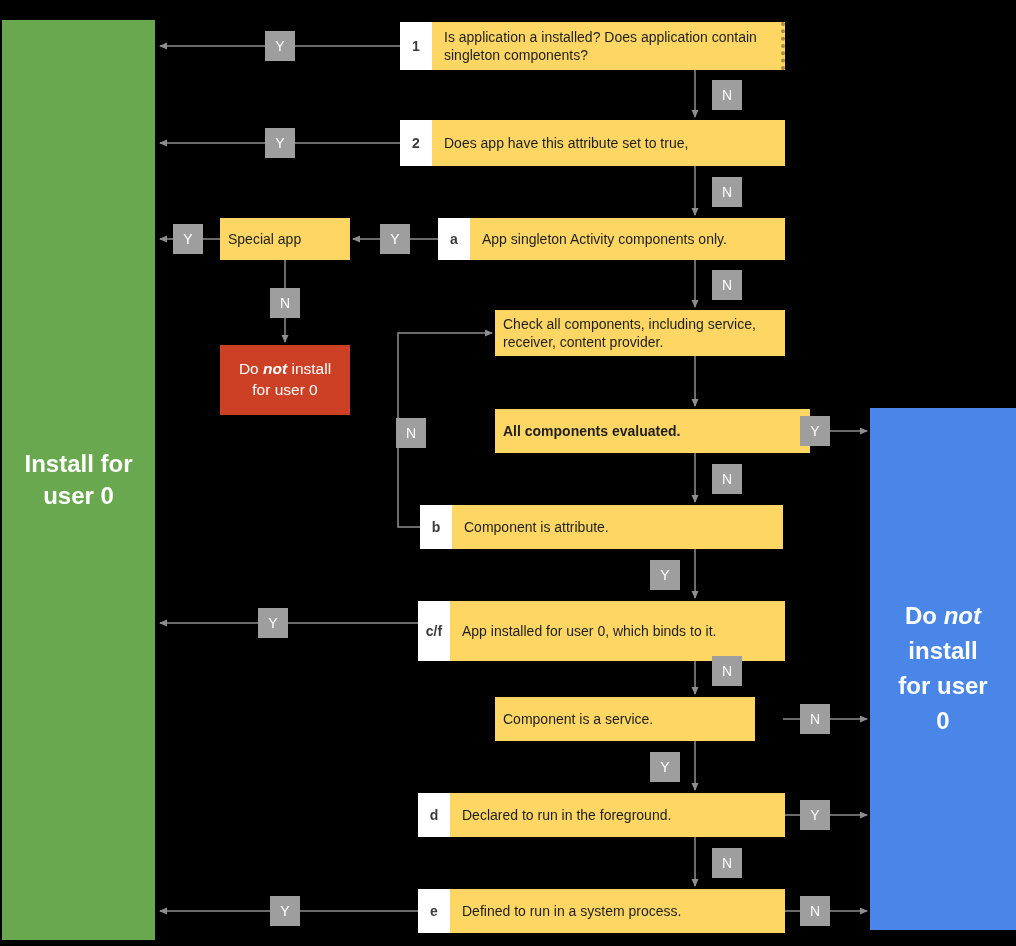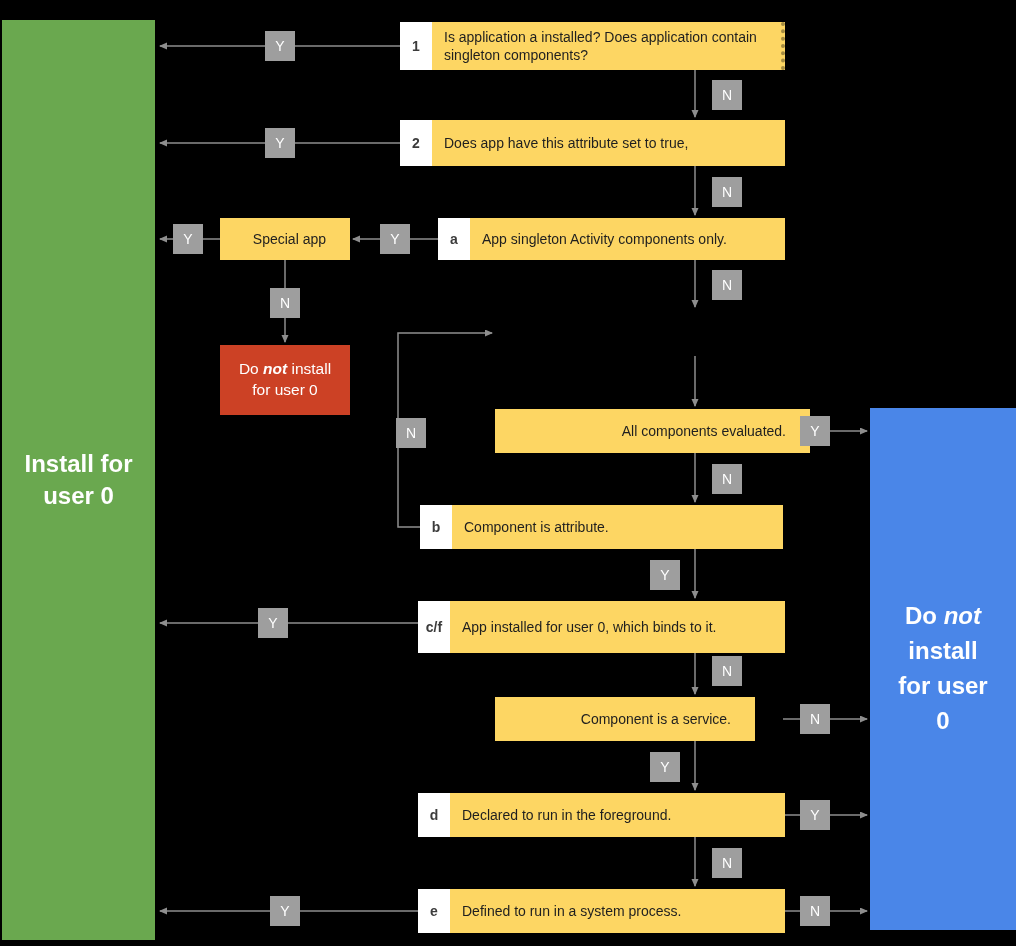--- a/index.html
+++ b/index.html
@@ -37,21 +37,21 @@
     align-items: center;
     justify-content: center;
   }
   .node .body {
     flex: 1;
     display: flex;
     flex-direction: column;
     justify-content: center;
     padding: 4px 12px;
   }
-  .node.centered .body { text-align: right; padding: 4px 24px; }
+  .node.centered .body { text-align: left; padding: 4px 8px; }
   .node .mono {
     font-family: "DejaVu Sans Mono", monospace;
     font-size: 12.5px;
   }
   .node.dots-right { border-right: 4px dotted rgba(0,0,0,0.35); }
 
   .badge {
     position: absolute;
     width: 30px;
     height: 30px;
@@ -166,35 +166,40 @@
       </div>
   </div>
 
   <div class="node" style="left:438px; top:218px; width:347px; height:42px;">
     <div class="tag">a</div>
     <div class="body">
         <span>App singleton Activity components only.</span>
       </div>
   </div>
 
-
-  <div class="node centered" style="left:495px; top:409px; width:315px; height:44px;">
+  <div class="node centered" style="left:495px; top:310px; width:290px; height:46px;">
+    <div class="body">
+        <span>Check all components, including service, receiver, content provider.</span>
+      </div>
+  </div>
+
+  <div class="node centered" style="left:495px; top:409px; width:315px; height:44px;font-weight:bold;">
     <div class="body">
         <span>All components evaluated.</span>
       </div>
   </div>
 
   <div class="node" style="left:420px; top:505px; width:363px; height:44px;">
     <div class="tag">b</div>
     <div class="body">
         <span>Component is attribute.</span>
       </div>
   </div>
 
-  <div class="node" style="left:418px; top:601px; width:367px; height:52px;">
+  <div class="node" style="left:418px; top:601px; width:367px; height:60px;">
     <div class="tag">c/f</div>
     <div class="body">
         <span>App installed for user 0, which binds to it.</span>
       </div>
   </div>
 
   <div class="node centered" style="left:495px; top:697px; width:260px; height:44px;">
     <div class="body">
         <span>Component is a service.</span>
       </div>

